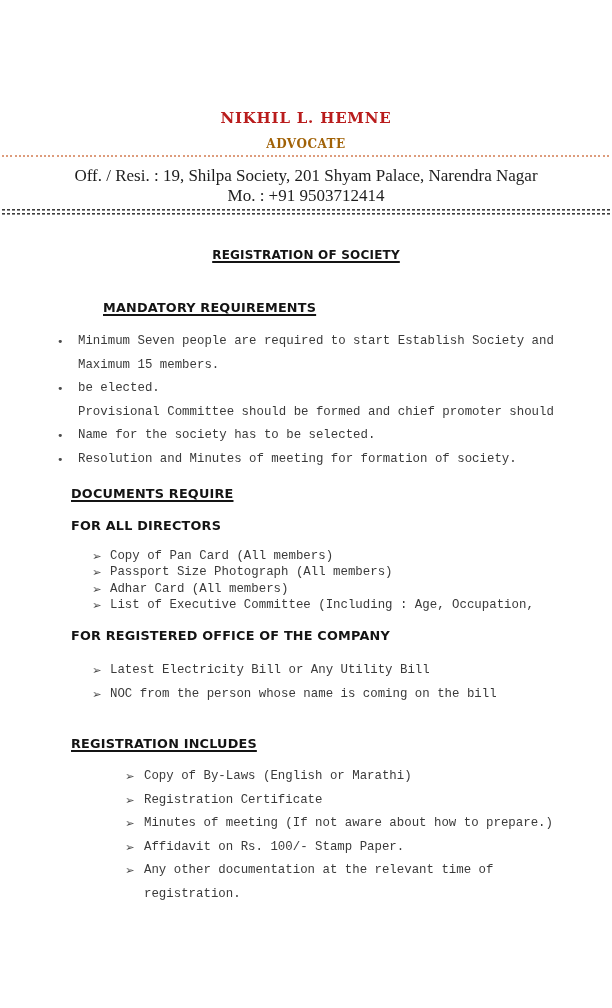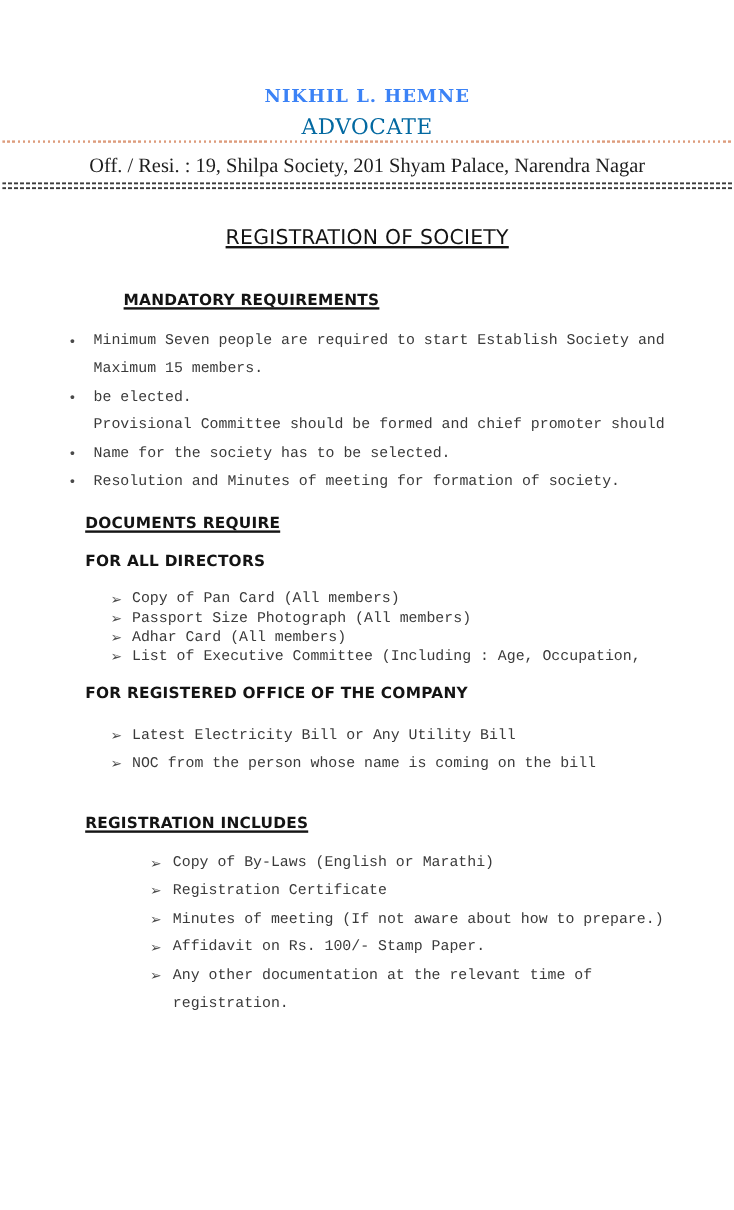--- a/index.html
+++ b/index.html
@@ -9,36 +9,36 @@
     height: 1008px;
     background: #ffffff;
     overflow: hidden;
     font-family: "DejaVu Sans", sans-serif;
     color: #3a3a3a;
   }
 
   
   .letterhead { text-align: center; }
   .lh-name {
-    margin-top: 72px;
+    margin-top: 110px;
     font-family: "DejaVu Serif", serif;
     font-weight: bold;
     font-size: 15px;
     line-height: 16px;
     letter-spacing: 0.8px;
-    color: #3b82f6;
+    color: #b91c1c;
   }
   .lh-title {
     margin-top: 12px;
     font-family: "DejaVu Serif", serif;
-    font-weight: normal;
-    font-size: 18px;
+    font-weight: bold;
+    font-size: 12px;
     line-height: 13px;
     letter-spacing: 0.5px;
-    color: #0369a1;
+    color: #a16207;
   }
   .accent-line {
     margin: 4px 2px 0 2px;
     height: 2px;
     background: repeating-linear-gradient(90deg, #dd9c7c 0 2px, transparent 2px 4.2px);
   }
   .lh-address {
     margin-top: 9px;
     font-family: "Liberation Serif", serif;
     font-size: 17px;
@@ -53,22 +53,22 @@
       repeating-linear-gradient(90deg, #3c3c3c 0 3px, transparent 3px 5px);
     background-size: 100% 1.6px, 100% 1.6px;
     background-position: 0 0, 0 100%;
     background-repeat: no-repeat;
   }
 
   
   .doc-title {
     margin-top: 33px;
     text-align: center;
-    font-weight: normal;
-    font-size: 17px;
+    font-weight: bold;
+    font-size: 12px;
     line-height: 15px;
     letter-spacing: 0.2px;
     color: #141414;
     text-decoration: underline;
     text-decoration-thickness: 1.5px;
     text-underline-offset: 2px;
   }
   .content { margin-left: 71px; width: 470px; }
   .sec-heading {
     font-weight: bold;
@@ -115,20 +115,21 @@
 <body>
 
 <div class="page">
 
   <div class="letterhead">
     <div class="lh-name">NIKHIL L. HEMNE</div>
     <div class="lh-title">ADVOCATE</div>
     <div class="accent-line"></div>
     <div class="lh-address">
       <div>Off. / Resi. : 19, Shilpa Society, 201 Shyam Palace, Narendra Nagar</div>
+      <div>Mo. : +91 9503712414</div>
     </div>
     <div class="dark-divider"></div>
   </div>
 
   <div class="doc-title">REGISTRATION OF SOCIETY</div>
 
   <div class="content">
     <div class="sec-heading underlined h-mandatory">MANDATORY REQUIREMENTS</div>
   </div>
 

